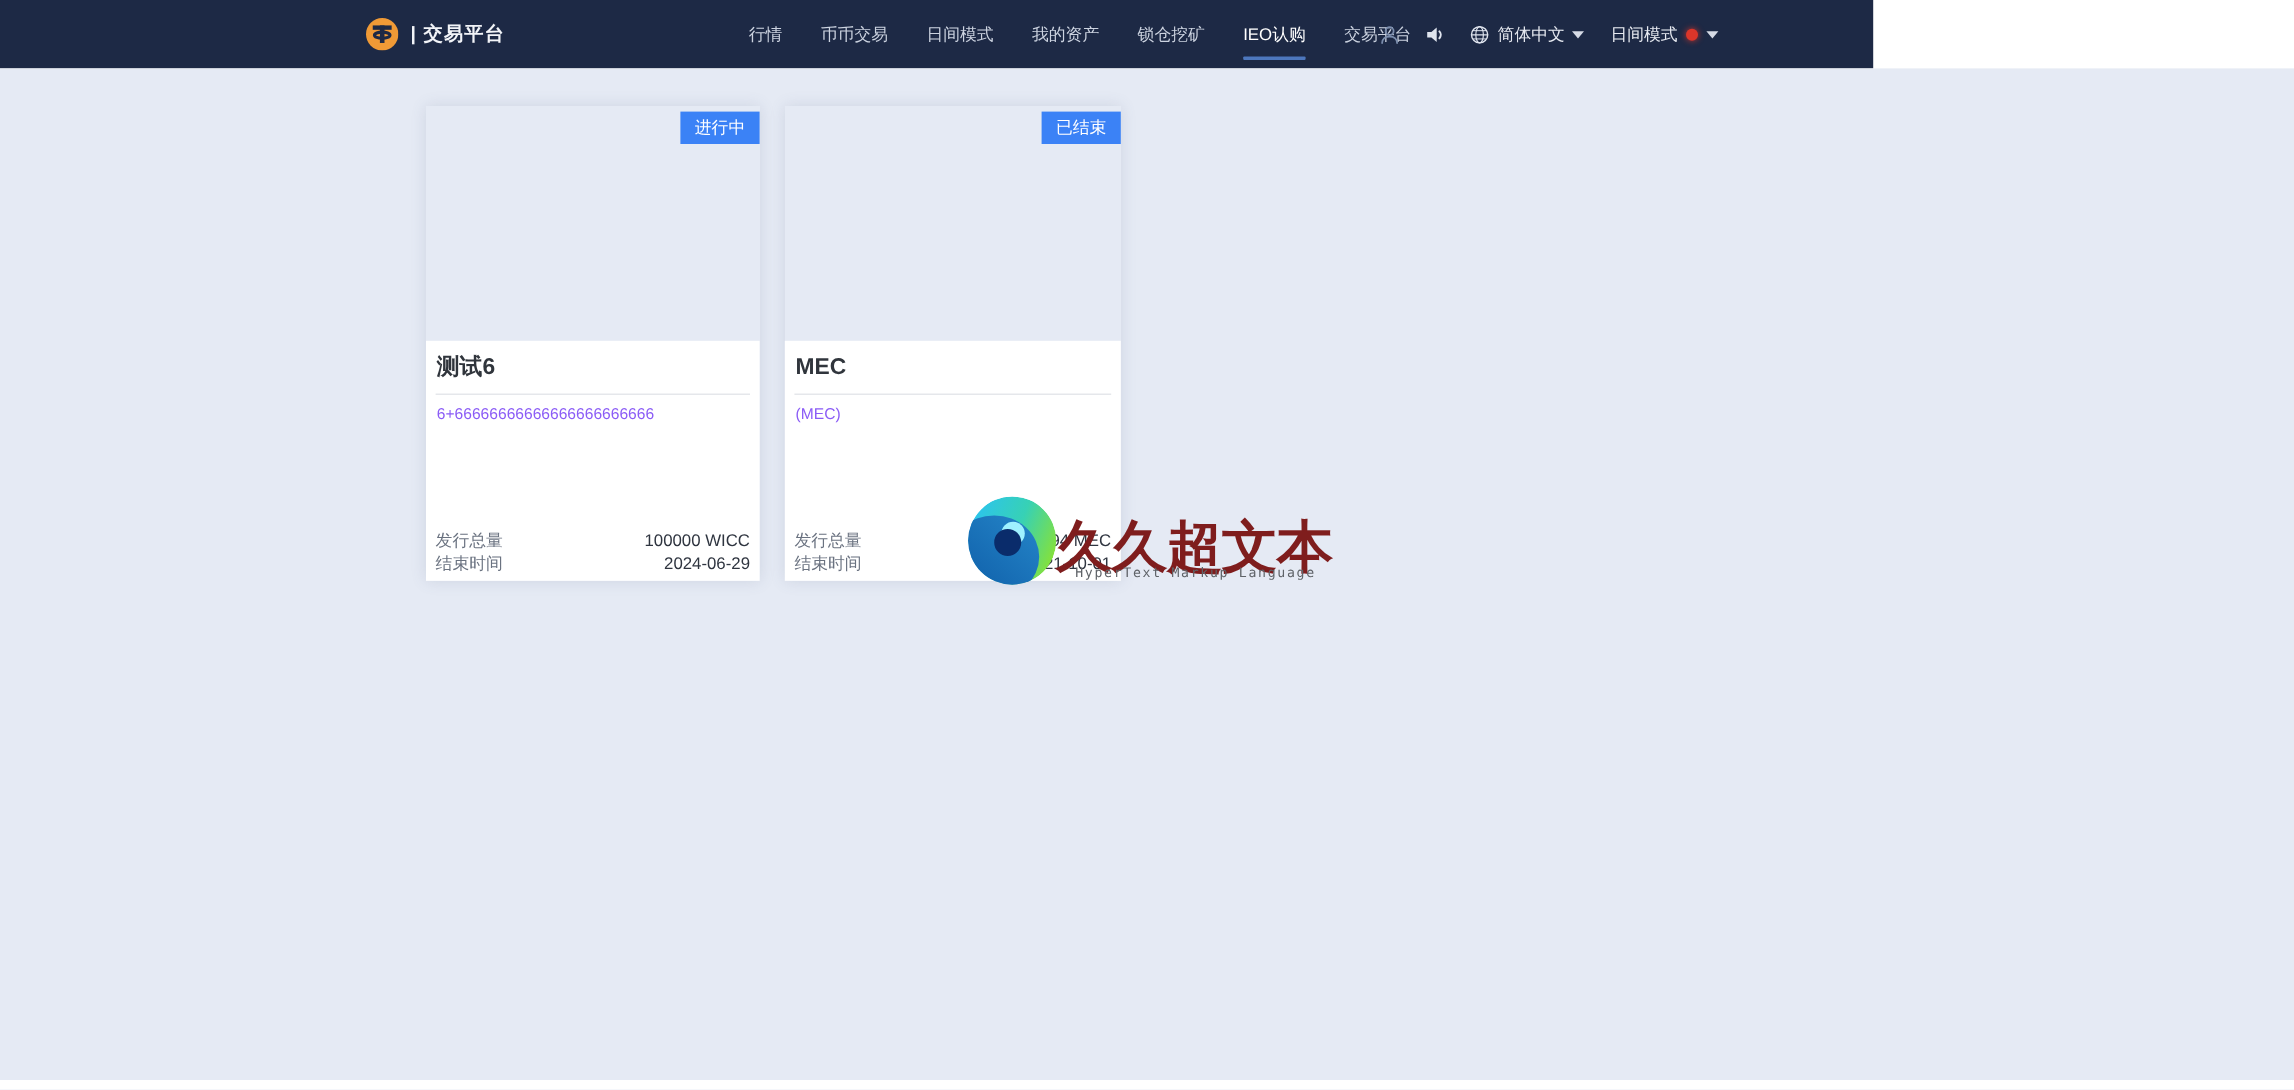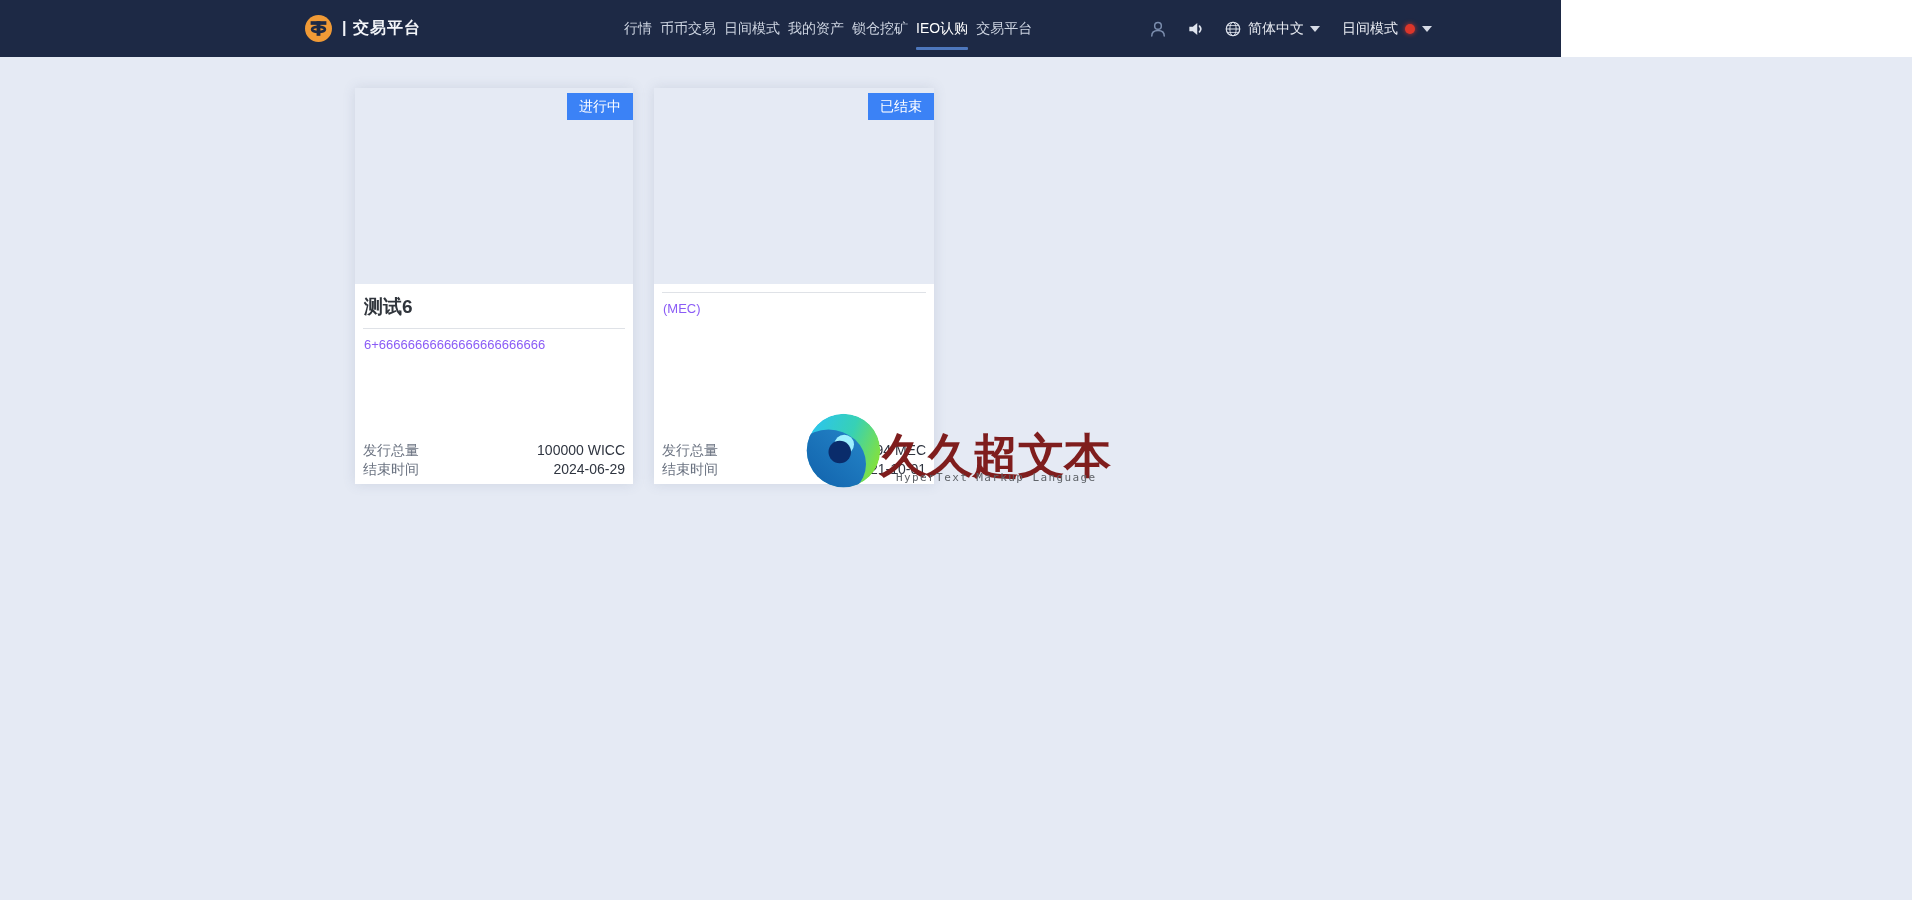--- a/index.html
+++ b/index.html
@@ -18,21 +18,21 @@
   }
   .brand {
     position:absolute; left:305px; top:0; height:57px;
     display:flex; align-items:center; gap:10px; cursor:pointer;
   }
   .logo-badge { width:27px; height:27px; display:block; }
   .brand-text { color:#f2f4f8; font-size:16px; font-weight:700; letter-spacing:1px; }
 
   .nav-menu {
     position:absolute; left:624px; top:0; height:57px;
-    display:flex; align-items:stretch; gap:8px;
+    display:flex; align-items:stretch; gap:32px;
   }
   .nav-item {
     position:relative; display:flex; align-items:center;
     color:#ccd3e0; font-size:14px; cursor:pointer; white-space:nowrap;
   }
   .nav-item.active { color:#ffffff; }
   .nav-item.active::after {
     content:""; position:absolute; left:0; right:0; bottom:7px; height:3px;
     background:#4d77bd; border-radius:1px;
   }
@@ -210,20 +210,21 @@
           <span class="row-value">2024-06-29</span>
         </div>
       </div>
     </div>
   </section>
 
   <section class="card card-2">
     <div class="status-badge">已结束</div>
     <div class="card-banner"></div>
     <div class="card-info">
+      <h3 class="card-title">MEC</h3>
       <div class="card-divider"></div>
       <p class="card-sub">(MEC)</p>
       <div class="card-rows">
         <div class="card-row">
           <span class="row-label">发行总量</span>
           <span class="row-value">370494 MEC</span>
         </div>
         <div class="card-row">
           <span class="row-label">结束时间</span>
           <span class="row-value">2021-10-01</span>

